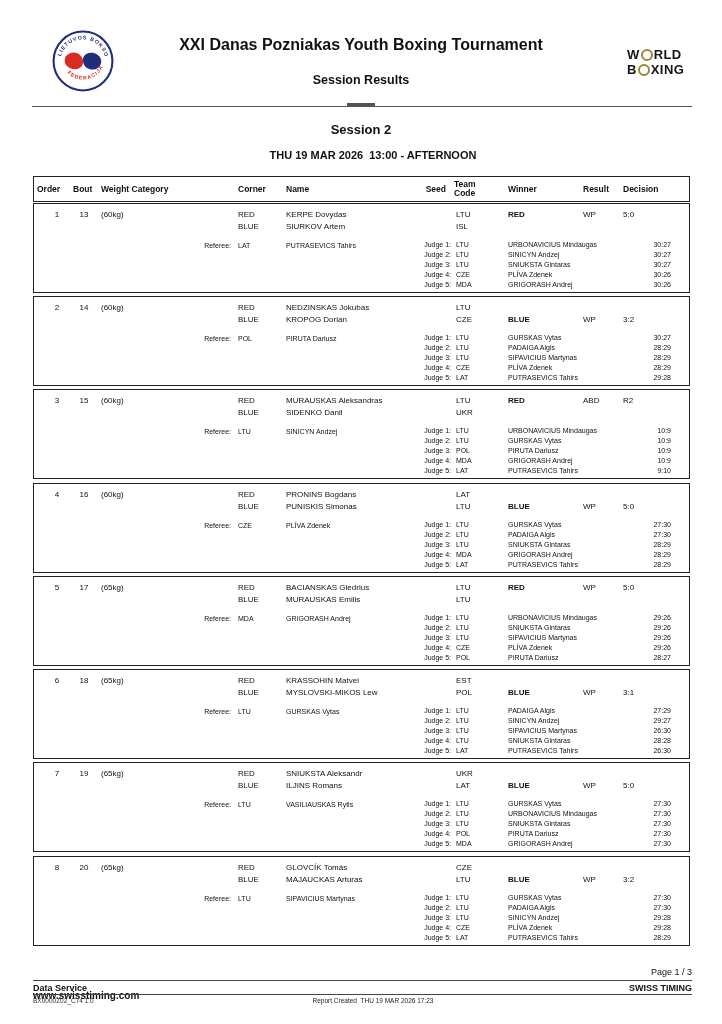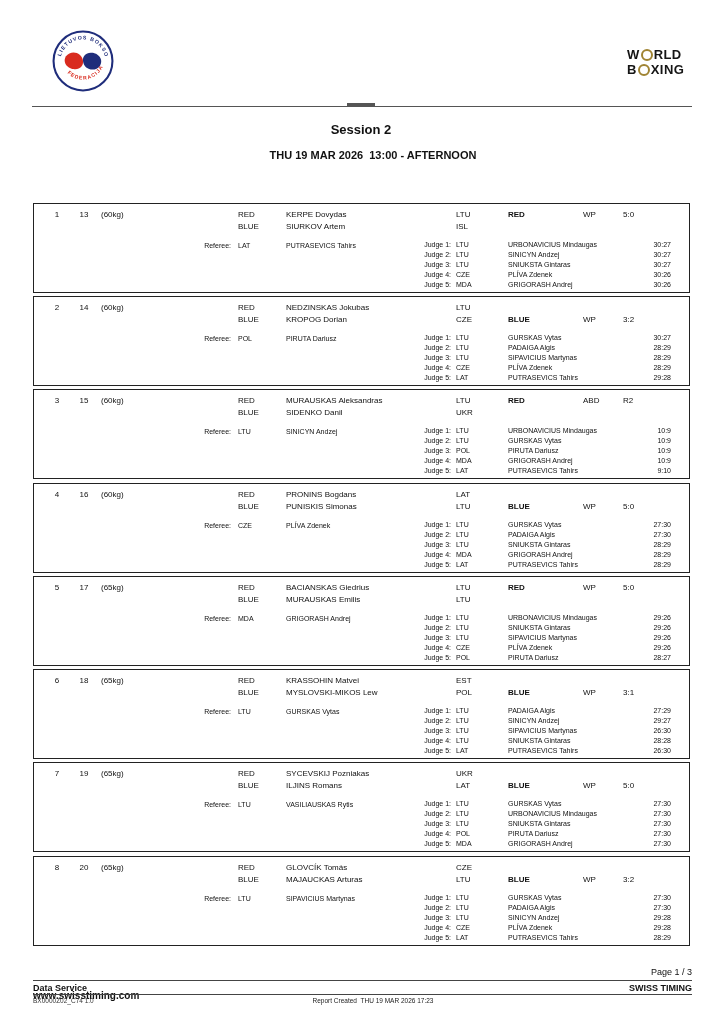--- a/index.html
+++ b/index.html
@@ -73,40 +73,55 @@
   <svg class="logo-lt" viewBox="0 0 60 60">
     <circle cx="30" cy="30" r="28.5" fill="#fff" stroke="#1f2d7b" stroke-width="2"></circle>
     <path d="M30 30 c-1 -9 -12 -11 -16.5 -4.5 c-4 6.5 2.5 13 9 12.5 c5 -.5 8 -3.5 7.5 -8 z" fill="#d92b1f"></path>
     <path d="M30 30 c1 9 12 11 16.5 4.5 c4 -6.5 -2.5 -13 -9 -12.5 c-5 .5 -8 3.5 -7.5 8 z" fill="#1f2d7b"></path>
     <path id="arcTop" d="M 8 31 A 22 22 0 0 1 52 31" fill="none"></path>
     <text font-size="5" fill="#1f2d7b" font-weight="bold" letter-spacing="1"><textPath href="#arcTop" startOffset="8%">LIETUVOS BOKSO</textPath></text>
     <path id="arcBot" d="M 11 36 A 21 21 0 0 0 49 36" fill="none"></path>
     <text font-size="5" fill="#d92b1f" font-weight="bold" letter-spacing="1"><textPath href="#arcBot" startOffset="14%">FEDERACIJA</textPath></text>
   </svg>
 
+  <div class="t center title bold">XXI Danas Pozniakas Youth Boxing Tournament</div>
+  <div class="t center subtitle bold">Session Results</div>
 
   <div class="logo-wb">
     <div class="wb-line">
       <span>W</span>
       <span class="wb-ring"></span>
       <span>RLD</span>
     </div>
     <div class="wb-line">
       <span>B</span>
       <span class="wb-ring"></span>
       <span>XING</span>
     </div>
   </div>
 
   <div class="rule"></div>
   <div class="rule-dash"></div>
 
   <div class="t center session bold">Session 2</div>
   <div class="t center datetime bold pre">THU 19 MAR 2026  13:00 - AFTERNOON</div>
 
+  <div class="thead">
+    <span class="hc h-order">Order</span>
+    <span class="hc h-bout">Bout</span>
+    <span class="hc h-weight">Weight Category</span>
+    <span class="hc h-corner">Corner</span>
+    <span class="hc h-name">Name</span>
+    <span class="hc h-seed">Seed</span>
+    <span class="hc h-team hc2">Team
+Code</span>
+    <span class="hc h-winner">Winner</span>
+    <span class="hc h-result">Result</span>
+    <span class="hc h-decision">Decision</span>
+  </div>
 
   <div id="bouts">
       <section class="bout" style="top: 203px;">
     <div class="row row-red">
       <span class="t mc c-order">1</span>
       <span class="t mc c-bout">13</span>
       <span class="t mc c-weight">(60kg)</span>
       <span class="t mc c-corner">RED</span>
       <span class="t mc c-name">KERPE Dovydas</span>
       <span class="t mc c-team">LTU</span>
@@ -431,21 +446,21 @@
     <span class="t sc c-wname">PUTRASEVICS Tahirs</span>
     <span class="t sc c-score">26:30</span>
   </div>
       </section>
       <section class="bout" style="top: 762px;">
     <div class="row row-red">
       <span class="t mc c-order">7</span>
       <span class="t mc c-bout">19</span>
       <span class="t mc c-weight">(65kg)</span>
       <span class="t mc c-corner">RED</span>
-      <span class="t mc c-name">SYCEVSKIJ Pozniakas</span>
+      <span class="t mc c-name">SNIUKSTA Aleksandr</span>
       <span class="t mc c-team">UKR</span>
     </div>
     <div class="row row-blue">
       <span class="t mc c-corner">BLUE</span>
       <span class="t mc c-name">ILJINS Romans</span>
       <span class="t mc c-team">LAT</span>
     </div>
     <div class="row" style="top: 18px;">
       <span class="t mc c-wname bold">BLUE</span>
       <span class="t mc c-result">WP</span>

